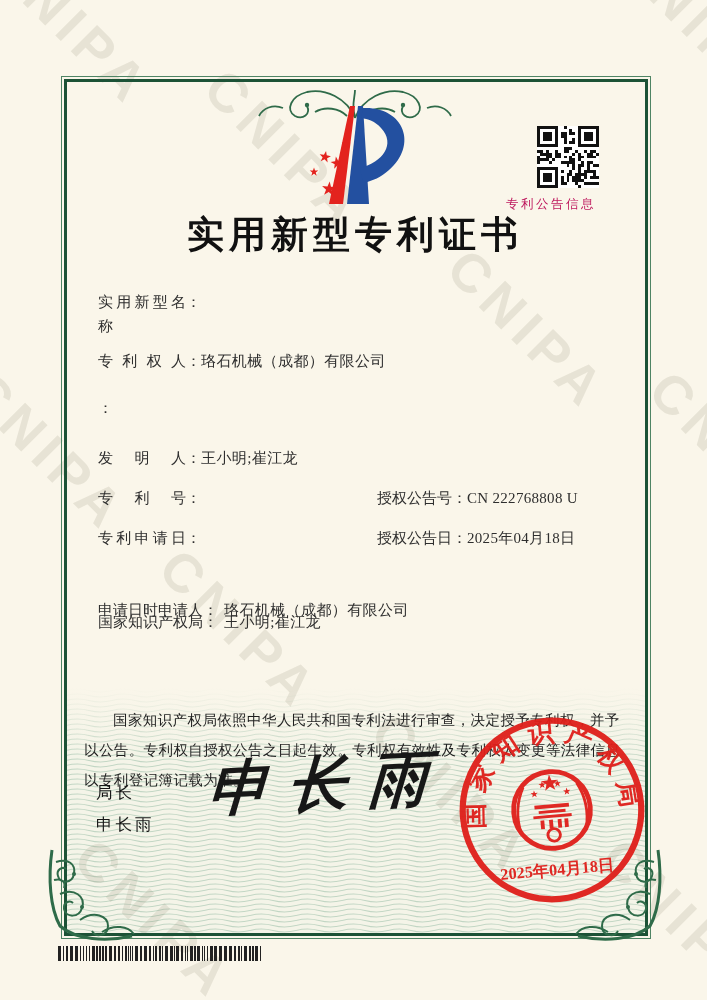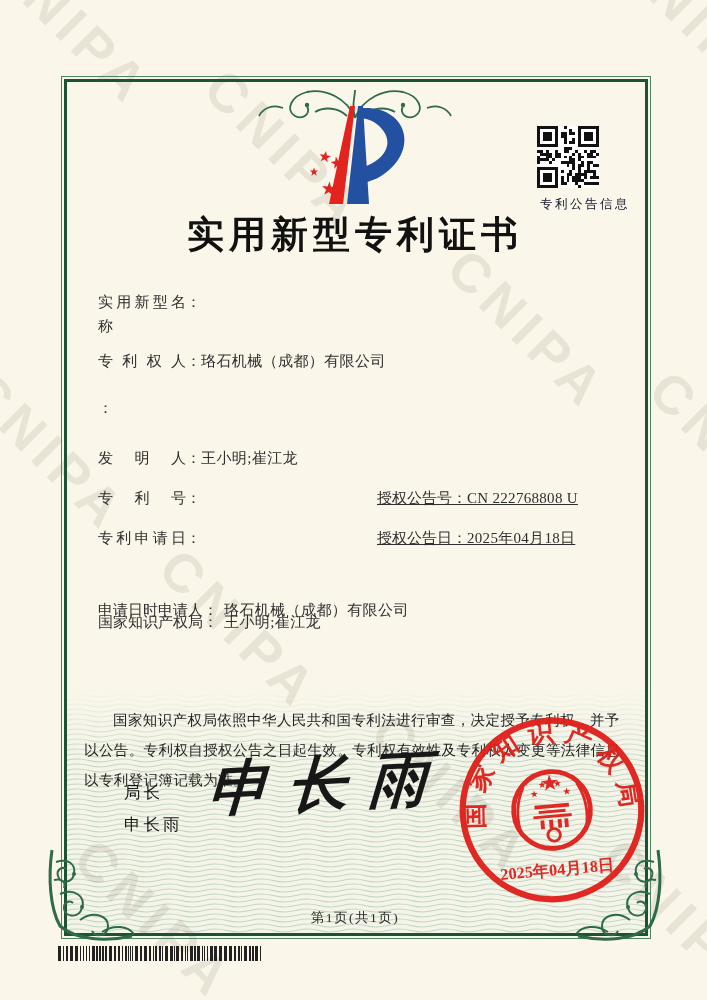--- a/index.html
+++ b/index.html
@@ -22,37 +22,37 @@
   .waves{position:absolute;left:66px;top:688px;width:579px;height:246px;z-index:0;}
 
   .content{position:absolute;inset:0;z-index:3;}
 
   .cert-no{position:absolute;left:96px;top:117px;font-size:15px;letter-spacing:2px;color:#3c3c3c;}
   .title{position:absolute;left:61px;top:210px;width:588px;text-align:center;
          font-size:37px;font-weight:600;letter-spacing:5px;color:#111;}
 
   .qr-wrap{position:absolute;left:537px;top:126px;width:62px;height:62px;background:#fff;}
   .qr-wrap svg{width:100%;height:100%;display:block;}
-  .qr-cap{position:absolute;left:506px;top:196px;width:124px;text-align:right;
-          font-size:12.5px;letter-spacing:2.5px;color:#0f172a;}
+  .qr-cap{position:absolute;left:506px;top:196px;width:124px;text-align:left;
+          font-size:12.5px;letter-spacing:2.5px;color:#be185d;}
 
   .row{position:absolute;left:98px;width:515px;font-size:15px;color:#2e2e2e;display:flex;line-height:24px;}
   .row .lbl{display:inline-block;width:88px;text-align:justify;text-align-last:justify;flex:0 0 88px;}
   .row .cl{flex:0 0 14px;}
   .row .val{flex:1;letter-spacing:0.4px;}
-  .row2{position:absolute;left:377px;font-size:15px;color:#2e2e2e;display:flex;line-height:24px;text-decoration:underline;}
+  .row2{position:absolute;left:377px;font-size:15px;color:#2e2e2e;display:flex;line-height:24px;}
   .row2 .lbl{flex:0 0 auto;}
   .row2 .cl{flex:0 0 14px;}
   .row2 .val{letter-spacing:0.3px;}
 
   .statement{position:absolute;left:84px;top:705px;width:548px;font-size:14.5px;
              line-height:30px;color:#1f1f1f;text-indent:2em;letter-spacing:0.4px;}
 
   .officer{position:absolute;left:96px;font-family:"Liberation Sans",sans-serif;
-           font-size:16.5px;letter-spacing:3px;color:#161616;font-weight:500;margin-left:28px;}
+           font-size:16.5px;letter-spacing:3px;color:#161616;font-weight:500;}
   .sig{position:absolute;left:208px;top:744px;font-size:60px;font-weight:600;
        letter-spacing:20px;color:#171717;transform:rotate(-3deg) skewX(-6deg);
        font-style:italic;white-space:nowrap;}
 
   .seal{position:absolute;left:456px;top:714px;width:192px;height:192px;
         transform:rotate(-5deg);opacity:0.95;z-index:4;}
 
   .footer-page{position:absolute;left:61px;top:909px;width:588px;text-align:center;
                font-size:13.5px;letter-spacing:1.5px;color:#2b2b2b;}
 
@@ -362,21 +362,20 @@
         <rect x="96" y="110" width="4" height="9" stroke="none"></rect>
         <rect x="105" y="110" width="4" height="9" stroke="none"></rect>
         <rect x="112" y="110" width="4" height="9" stroke="none"></rect>
         <circle cx="100" cy="126" r="6.5" fill="none" stroke-width="3"></circle>
         <path d="M66,122 Q60,96 72,74" fill="none" stroke-width="3"></path>
         <path d="M134,122 Q140,96 128,74" fill="none" stroke-width="3"></path>
       </g>
       <text x="100" y="168" text-anchor="middle" font-size="17" font-weight="bold" fill="#df1f1a" font-family="Liberation Serif,serif">2025年04月18日</text>
     </svg>
 
-    <div class="footer-page">第1页(共1页)</div>
 
     <div class="barcode" id="barcode">
         <i style="width: 3px; margin-right: 2px;"></i>
         <i style="width: 1px; margin-right: 2px;"></i>
         <i style="width: 2px; margin-right: 2px;"></i>
         <i style="width: 3px; margin-right: 2px;"></i>
         <i style="width: 3px; margin-right: 2px;"></i>
         <i style="width: 1px; margin-right: 2px;"></i>
         <i style="width: 1px; margin-right: 2px;"></i>
         <i style="width: 1px; margin-right: 2px;"></i>

